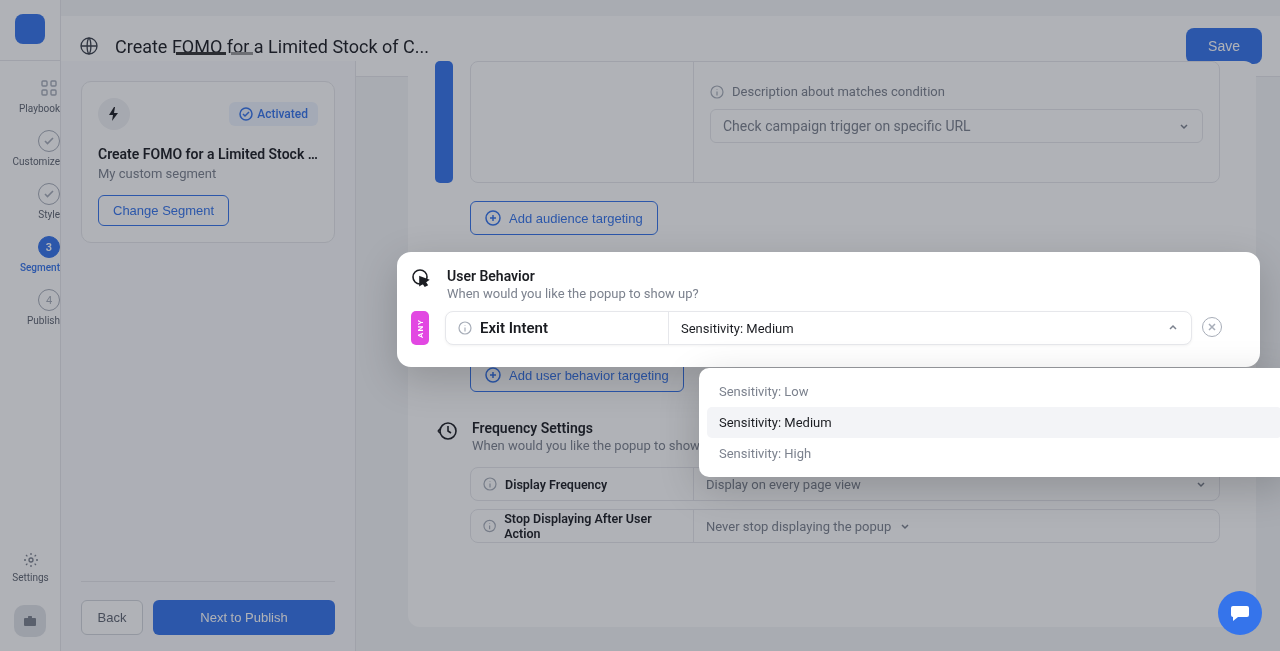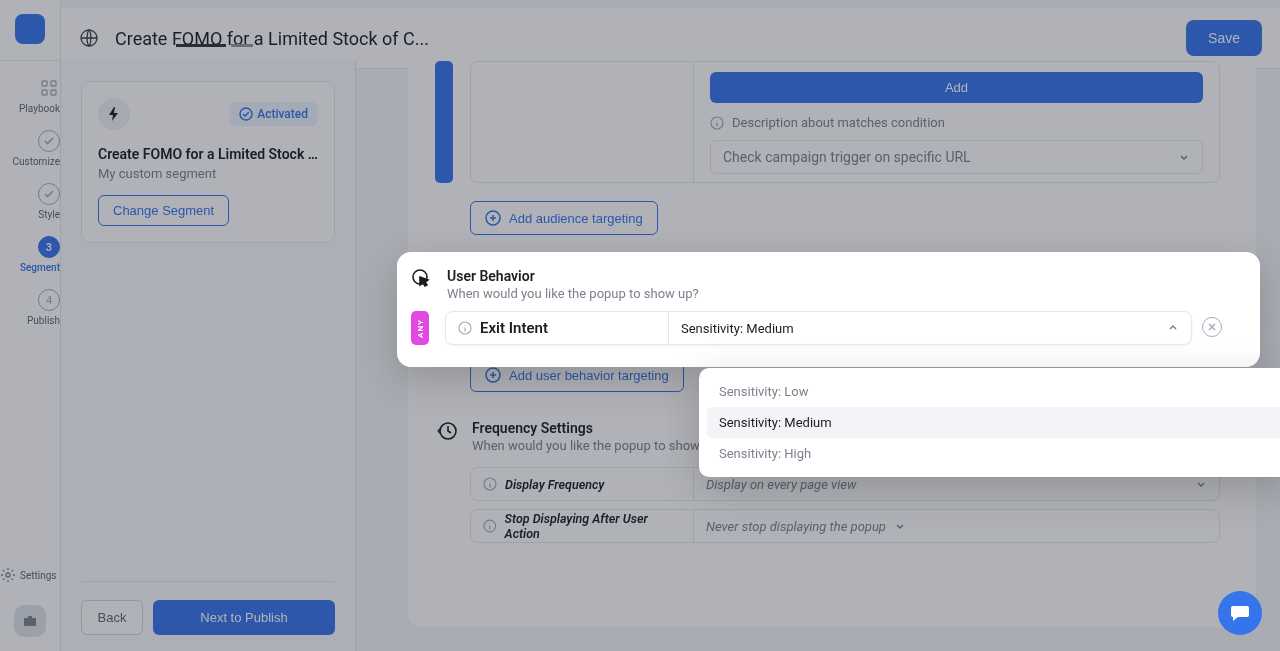--- a/index.html
+++ b/index.html
@@ -9,24 +9,24 @@
     .logo { width: 30px; height: 30px; background: #3574eb; border-radius: 8px; margin: 14px auto 0; }
     .rail-divider { border-top: 1px solid #e6e7eb; margin-top: 16px; }
     .nav-items { display: flex; flex-direction: column; align-items: center; padding-top: 16px; gap: 16px; }
     .nav-item { display: flex; flex-direction: column; align-items: flex-end; gap: 4px; cursor: pointer; width: 100%; }
     .nav-circle { width: 22px; height: 22px; border-radius: 50%; border: 1.5px solid #a7adb8; display: flex; align-items: center; justify-content: center; }
     .nav-circle.active { background: #3574eb; border-color: #3574eb; color: #fff; font-size: 11px; font-weight: 600; }
     .nav-circle.dashboard { border: none; }
     .nav-label { font-size: 10px; color: #5f6571; }
     .nav-label.active { color: #3574eb; font-weight: 500; }
     
-    .settings-icon { position: absolute; bottom: 68px; left: 0; width: 61px; display: flex; flex-direction: row; align-items: center; gap: 4px; text-align: center; }
+    .settings-icon { position: absolute; bottom: 68px; left: 0; width: 61px; display: flex; flex-direction: column; align-items: center; gap: 4px; text-align: center; }
     .suitcase-btn { position: absolute; bottom: 14px; left: 14px; width: 32px; height: 32px; background: #e1e3e8; border-radius: 10px; display: flex; align-items: center; justify-content: center; }
     
-    .header { position: absolute; left: 61px; top: 8px; right: 0; height: 61px; background: #fff; border-bottom: 1px solid #e6e7eb; display: flex; align-items: center; padding: 0 18px; }
+    .header { position: absolute; left: 61px; top: 16px; right: 0; height: 61px; background: #fff; border-bottom: 1px solid #e6e7eb; display: flex; align-items: center; padding: 0 18px; }
     .globe-icon { width: 20px; height: 20px; margin-right: 16px; }
     .header-title { font-size: 18px; color: #1b1d22; }
     .header-bar { position: absolute; left: 115px; top: 36px; width: 50px; height: 3px; background: #333; }
     .header-bar2 { position: absolute; left: 170px; top: 36px; width: 22px; height: 3px; background: #999; }
     .save-btn { margin-left: auto; background: #3574eb; color: #fff; border: none; padding: 10px 22px; border-radius: 8px; font-size: 14px; font-weight: 500; cursor: pointer; }
     
     .sidebar { position: absolute; left: 61px; top: 61px; width: 295px; height: 590px; background: #fbfbfd; border-right: 1px solid #e6e7eb; padding: 20px; }
     .sidebar-title { font-size: 17px; font-weight: 600; color: #1b1d22; margin-bottom: 16px; }
     .segment-card { background: #fff; border: 1px solid #e6e7eb; border-radius: 10px; padding: 16px; }
     .card-head { display: flex; justify-content: space-between; align-items: center; margin-bottom: 16px; }
@@ -63,21 +63,21 @@
     .any-tag-pink { position: absolute; left: 27px; top: 0; width: 18px; height: 34px; background: #e248e2; border-radius: 5px; display: flex; align-items: center; justify-content: center; }
     .any-tag-pink span { color: #fff; font-size: 8px; font-weight: 700; writing-mode: vertical-rl; transform: rotate(180deg); letter-spacing: 1px; }
     .behavior-row { display: flex; border: 1px solid #e6e7eb; border-radius: 8px; height: 34px; align-items: stretch; box-shadow: 0 1px 3px rgba(0,0,0,0.05); background: #fff; }
     .behavior-left { width: 223px; border-right: 1px solid #e6e7eb; display: flex; align-items: center; padding: 0 12px; gap: 8px; font-size: 15px; font-weight: 600; color: #1b1d22; }
     .behavior-right { flex: 1; display: flex; align-items: center; padding: 0 12px; font-size: 13px; color: #1b1d22; position: relative; }
     .behavior-right .chev { margin-left: auto; }
     .remove-circle { position: absolute; right: 36px; top: 6px; width: 20px; height: 20px; border: 1.5px solid #a7adb8; border-radius: 50%; display: flex; align-items: center; justify-content: center; cursor: pointer; transform: translateX(24px); }
     .dd-item { padding: 8px 12px; font-size: 13px; color: #7c828e; border-radius: 5px; cursor: pointer; }
     .dd-item.sel { background: #f3f4f7; color: #1b1d22; }
     
-    .freq-rows { padding: 0 36px 0 62px; display: flex; flex-direction: column; gap: 8px; font-style: italic; }
+    .freq-rows { padding: 0 36px 0 62px; display: flex; flex-direction: column; gap: 8px; }
     .freq-row { display: flex; border: 1px solid #e6e7eb; border-radius: 8px; height: 34px; align-items: stretch; }
     .freq-left { width: 223px; border-right: 1px solid #e6e7eb; display: flex; align-items: center; padding: 0 12px; gap: 8px; font-size: 12.5px; font-weight: 600; color: #1b1d22; }
     .freq-right { flex: 1; display: flex; align-items: center; padding: 0 12px; font-size: 13px; color: #7c828e; }
     .freq-right .chev { margin-left: auto; }
 
     .overlay { position: absolute; inset: 0; background: rgba(30,35,50,0.35); pointer-events: none; }
     .ub-panel-clear { position: absolute; left: 397px; top: 252px; width: 863px; height: 115px; background: #fff; border-radius: 14px; box-shadow: 0 12px 40px rgba(0,0,0,0.18); pointer-events: auto; }
     .dropdown-clear { position: absolute; left: 666px; top: 368px; width: 591px; background: #fff; border-radius: 10px; box-shadow: 0 12px 40px rgba(0,0,0,0.18); padding: 8px; pointer-events: auto; margin-left: 33px; }
     
     .chat-fab { position: absolute; right: 18px; bottom: 16px; width: 44px; height: 44px; background: #3574eb; border-radius: 50%; display: flex; align-items: center; justify-content: center; z-index: 50; }
@@ -181,21 +181,20 @@
   </div>
 </div>
 
 <div class="main">
   <div class="main-card">
     <div class="panel-top">
       <div class="any-tag-blue"></div>
       <div class="url-section">
         <div class="url-left"></div>
         <div class="url-right">
-          <button class="add-btn">Add</button>
           <div class="desc-row">
             <svg class="info" viewBox="0 0 14 14" stroke="#a7adb8" stroke-width="1.2" fill="none">
                 <circle cx="7" cy="7" r="6"></circle>
                 <path d="M7 4v.5M7 6.5v4"></path>
               </svg>
             <span>Description about matches condition</span>
           </div>
           <div class="check-trigger">
             <span>Check campaign trigger on specific URL</span>
             <svg width="12" height="12" viewBox="0 0 12 12" stroke="#7c828e" stroke-width="1.5" fill="none">

